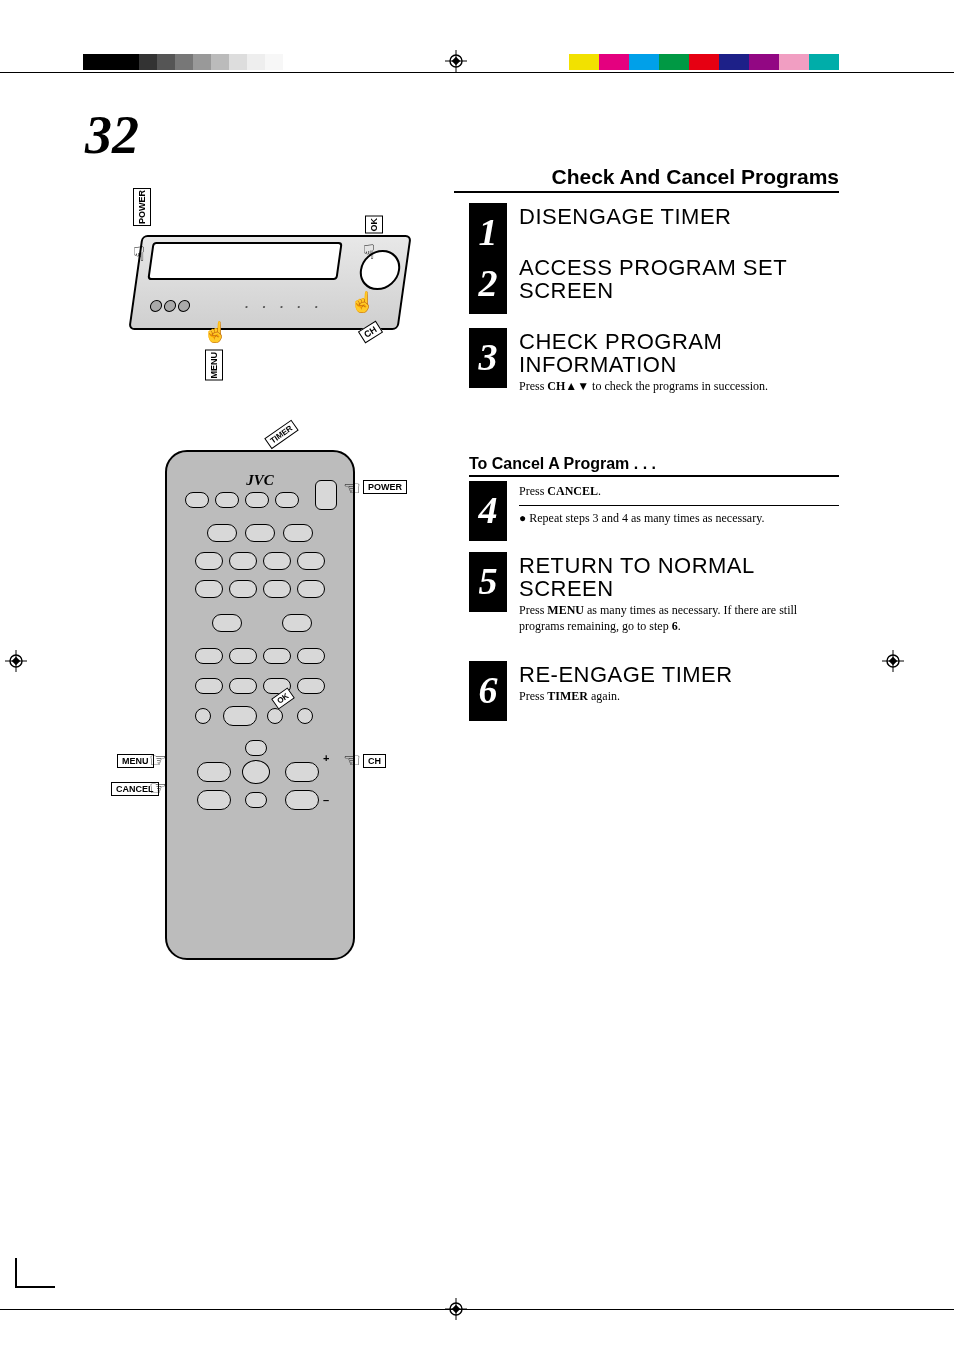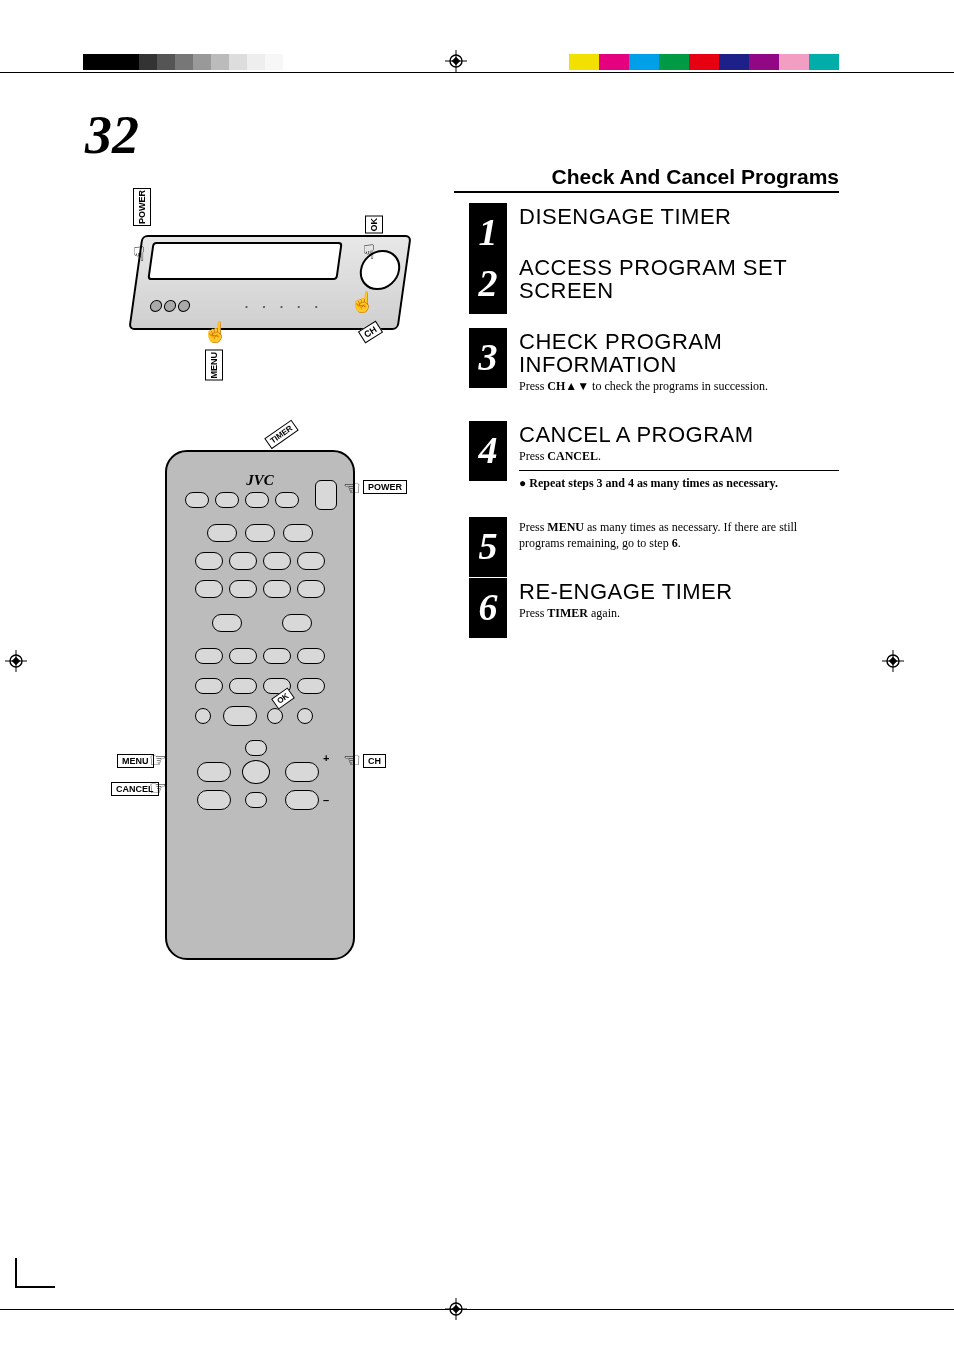--- a/index.html
+++ b/index.html
@@ -175,21 +175,21 @@
   .step-body {
     font-family: Georgia, 'Times New Roman', serif;
     font-size: 12px;
     line-height: 1.35;
   }
   .step-body b { font-weight: bold; }
   .step-div {
     border-top: 1.5px solid #000;
     margin: 6px 0 4px 0;
   }
-  .step-bullet { margin-top:0;font-weight:bold; }
+  .step-bullet { margin-top:0; }
 
   .subheading {
     font-family: Arial, Helvetica, sans-serif;
     font-weight: 900;
     font-size: 16px;
     margin: 60px 0 6px 0;
     border-bottom: 2px solid #000;
     padding-bottom: 2px;
   }
 
@@ -349,30 +349,31 @@
         <div class="step">
           <div class="step-num">2</div>
           <div class="step-title">ACCESS PROGRAM SET SCREEN</div>
         </div>
         <div class="step">
           <div class="step-num">3</div>
           <div class="step-title">CHECK PROGRAM INFORMATION</div>
           <div class="step-body">Press <b>CH</b>▲▼ to check the programs in succession.</div>
         </div>
       </div>
+    <div class="subheading">To Cancel A Program . . .</div>
     <div id="steps-b">
         <div class="step">
           <div class="step-num">4</div>
-          <div class="step-title">CANCEL A PROGRAM</div>
           <div class="step-body">Press <b>CANCEL</b>.</div>
           <div class="step-div"></div>
           <div class="step-body step-bullet">● Repeat steps 3 and 4 as many times as necessary.</div>
         </div>
         <div class="step">
           <div class="step-num">5</div>
+          <div class="step-title">RETURN TO NORMAL SCREEN</div>
           <div class="step-body">Press <b>MENU</b> as many times as necessary. If there are still programs remaining, go to step <b>6</b>.</div>
         </div>
         <div class="step">
           <div class="step-num">6</div>
           <div class="step-title">RE-ENGAGE TIMER</div>
           <div class="step-body">Press <b>TIMER</b> again.</div>
         </div>
       </div>
   </div>
 

